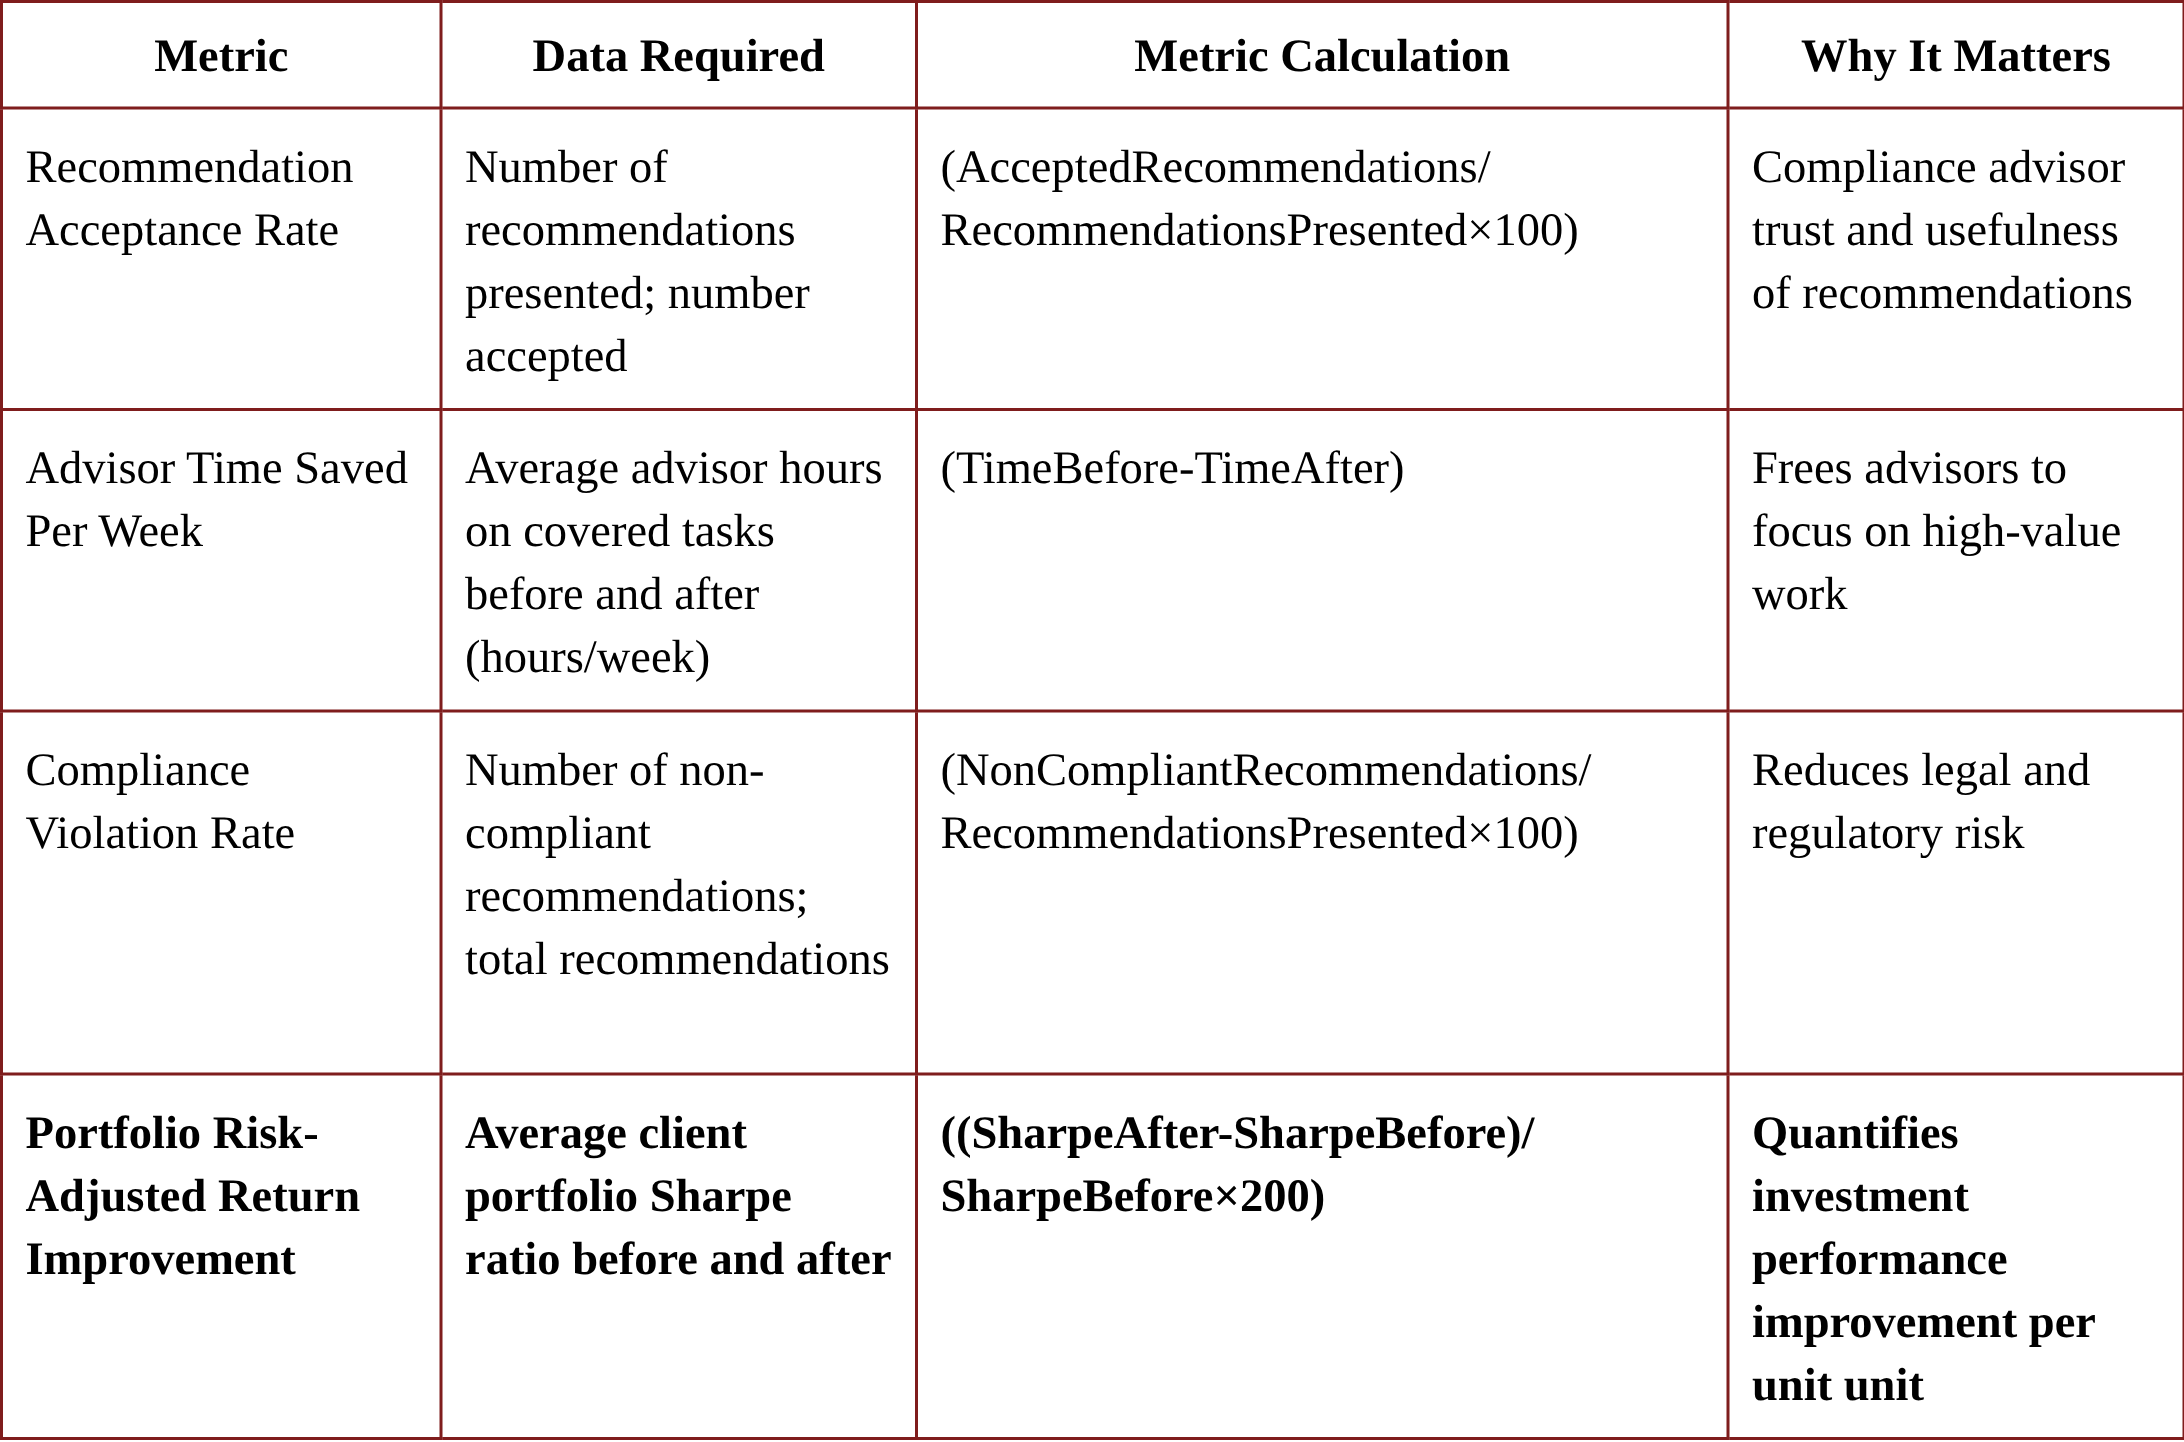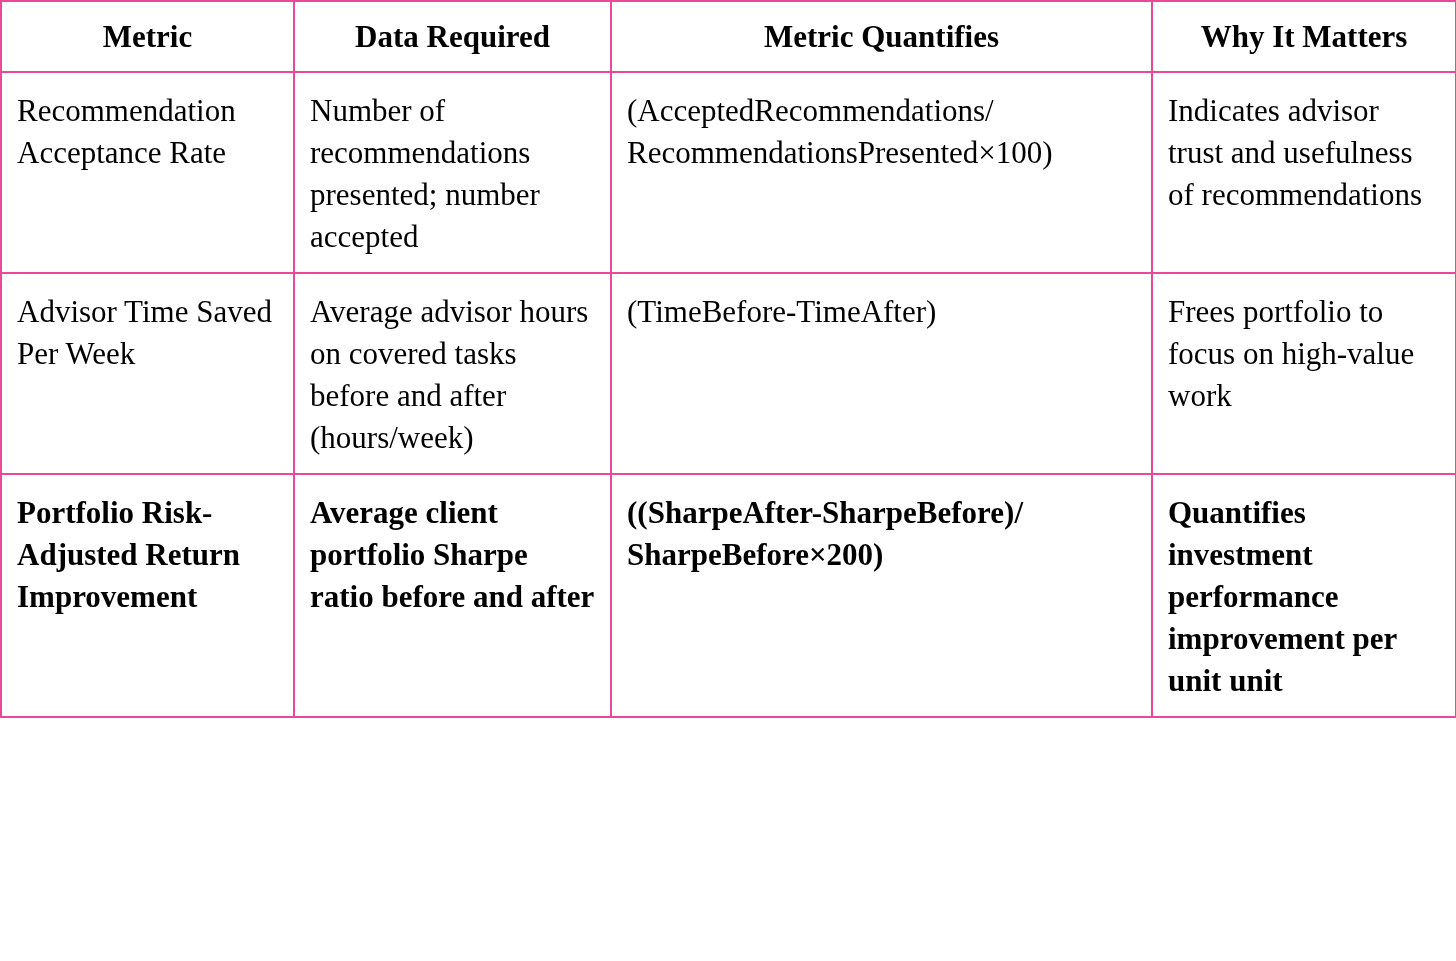--- a/index.html
+++ b/index.html
@@ -5,21 +5,21 @@
     html, body { margin: 0; padding: 0; background: #ffffff; }
     body { width: 1456px; height: 961px; overflow: hidden; }
     table.metrics {
       border-collapse: collapse;
       table-layout: fixed;
       width: 1455px;
       font-family: "Liberation Serif", "DejaVu Serif", serif;
       color: #000000;
     }
     table.metrics th, table.metrics td {
-      border: 2px solid #ec4899;
+      border: 2px solid #7f1d1d;
       vertical-align: top;
       text-align: left;
       font-size: 31px;
       line-height: 42px;
       padding: 0 14px 0 15px;
       font-weight: normal;
     }
     table.metrics th {
       text-align: center;
       font-weight: bold;
@@ -44,36 +44,42 @@
   <colgroup>
     <col class="c1">
       <col class="c2">
       <col class="c3">
       <col class="c4">
   </colgroup>
   <thead>
     <tr>
       <th>Metric</th>
       <th>Data Required</th>
-      <th>Metric Quantifies</th>
+      <th>Metric Calculation</th>
       <th>Why It Matters</th>
     </tr>
   </thead>
   <tbody>
     <tr class="r1">
       <td>Recommendation Acceptance Rate</td>
       <td>Number of recommendations presented; number accepted</td>
       <td>(AcceptedRecommendations/ RecommendationsPresented×100)</td>
-      <td>Indicates advisor trust and usefulness of recommendations</td>
+      <td>Compliance advisor trust and usefulness of recommendations</td>
     </tr>
     <tr class="r2">
       <td>Advisor Time Saved Per Week</td>
       <td>Average advisor hours on covered tasks before and after (hours/week)</td>
       <td>(TimeBefore-TimeAfter)</td>
-      <td>Frees portfolio to focus on high-value work</td>
+      <td>Frees advisors to focus on high-value work</td>
+    </tr>
+    <tr class="r3">
+      <td>Compliance Violation Rate</td>
+      <td>Number of non-compliant recommendations; total recommendations</td>
+      <td>(NonCompliantRecommendations/ RecommendationsPresented×100)</td>
+      <td>Reduces legal and regulatory risk</td>
     </tr>
     <tr class="r4">
       <td>Portfolio Risk-Adjusted Return Improvement</td>
       <td>Average client portfolio Sharpe ratio before and after</td>
       <td>((SharpeAfter-SharpeBefore)/ SharpeBefore×200)</td>
       <td>Quantifies investment performance improvement per unit unit</td>
     </tr>
   </tbody>
 </table>
 

